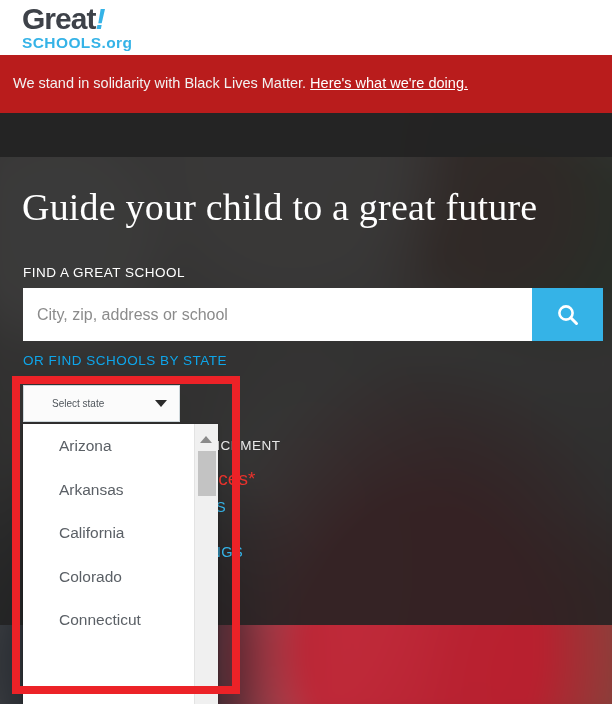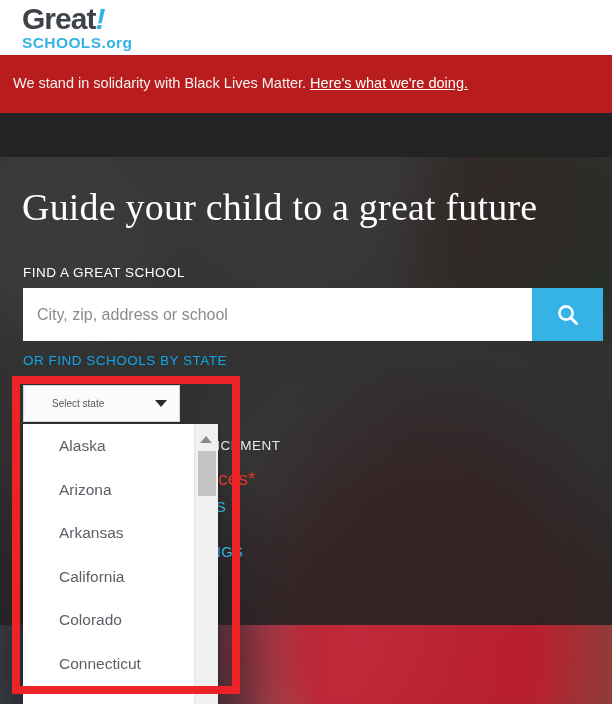--- a/index.html
+++ b/index.html
@@ -363,21 +363,20 @@
   </div>
 </div>
 
 <div class="select-box">
   <span class="select-value">Select state</span>
   <span class="select-caret"></span>
 </div>
 
 <div class="dropdown">
   <div class="dd-list">
-    <div class="dd-item">Alaska</div>
     <div class="dd-item">Arizona</div>
     <div class="dd-item">Arkansas</div>
     <div class="dd-item">California</div>
     <div class="dd-item">Colorado</div>
     <div class="dd-item">Connecticut</div>
   </div>
   <div class="dd-scrollbar">
     <span class="dd-arrow dd-arrow-up"></span>
     <span class="dd-thumb"></span>
     <span class="dd-arrow dd-arrow-down"></span>

